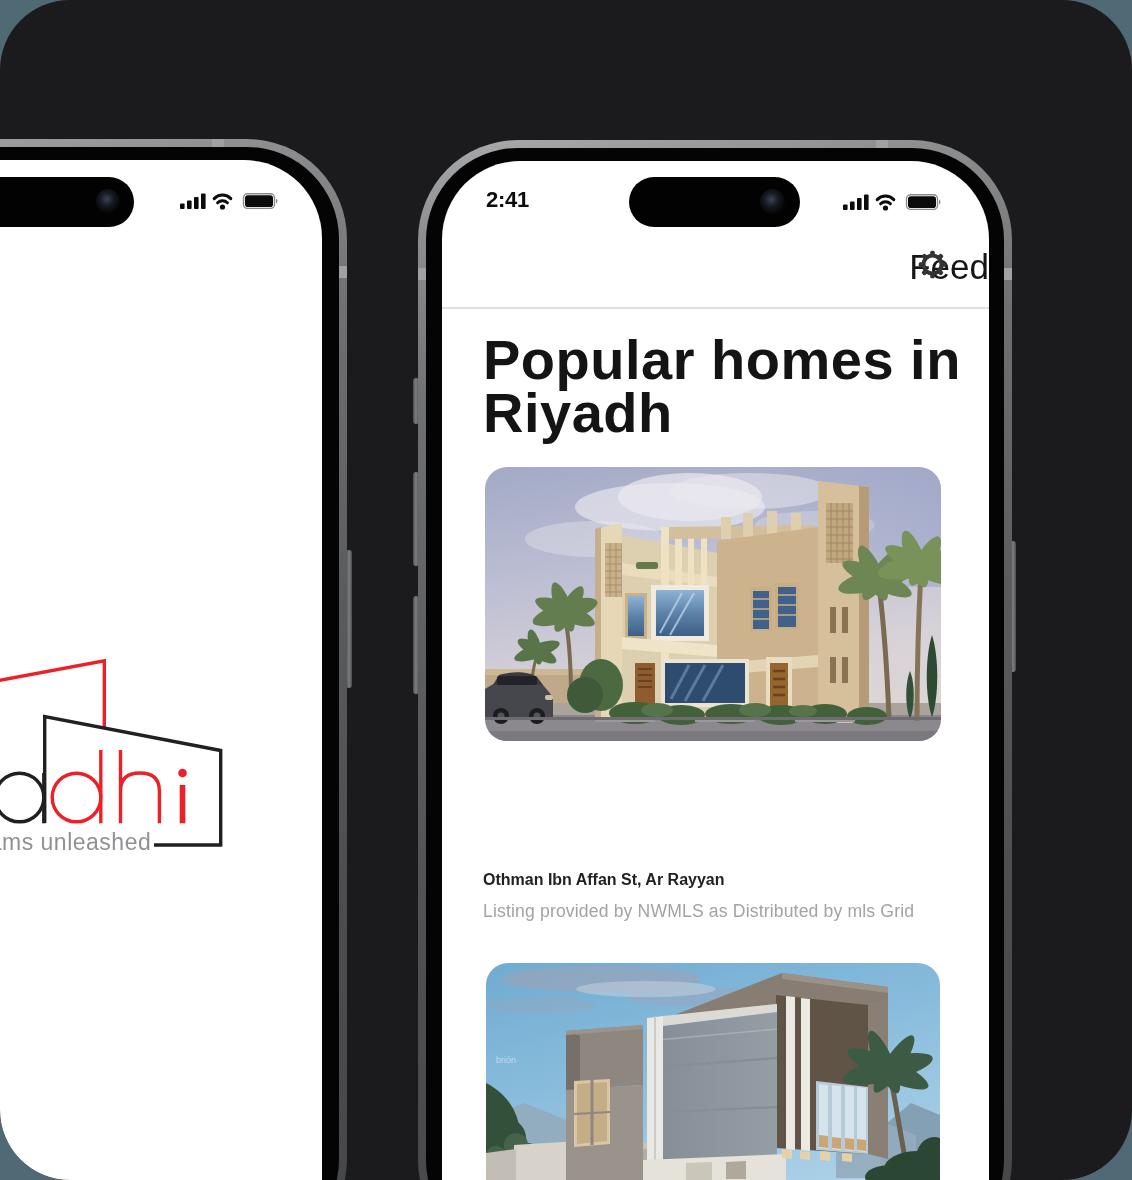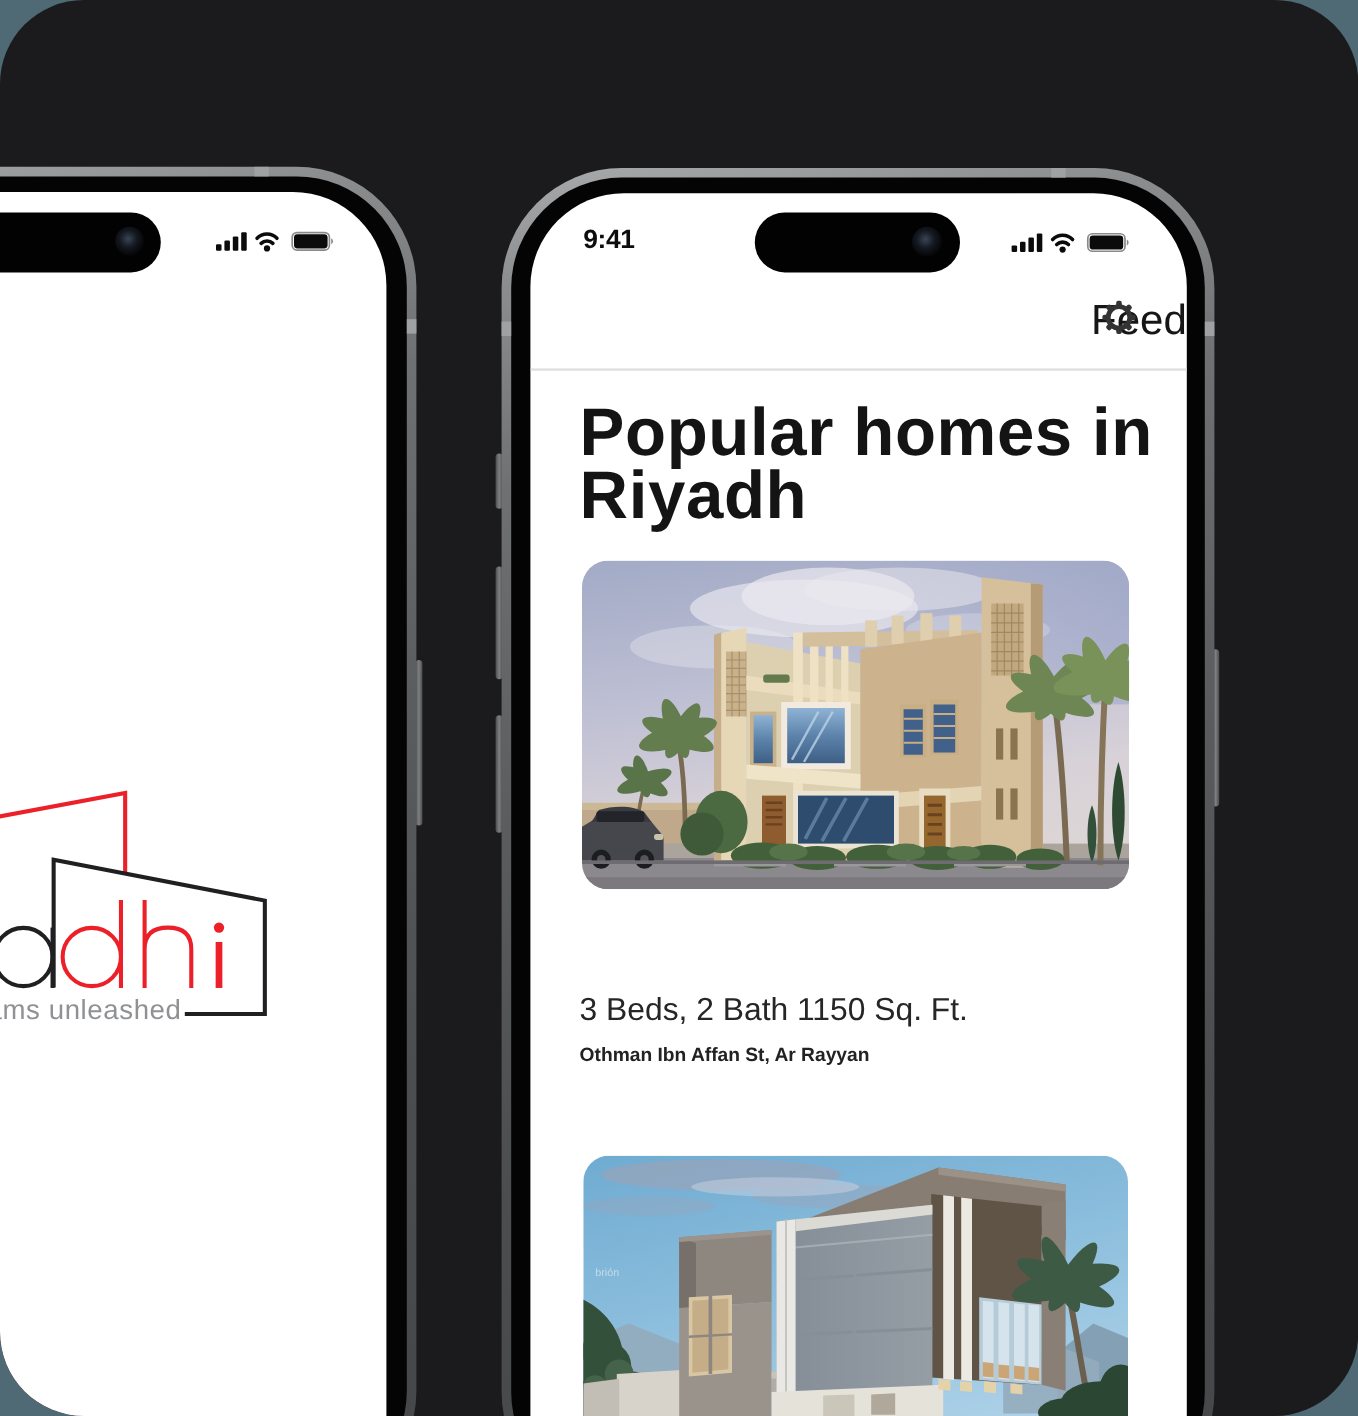--- a/index.html
+++ b/index.html
@@ -80,21 +80,21 @@
     <div class="ant" style="left:459px;top:0;width:12px;height:8px;"></div>
 
     <div class="ant" style="left:586px;top:127px;width:8px;height:12px;"></div>
   </div>
 
   <div class="ph" style="left:418px;top:140px;">
     <div class="bez"></div>
 
     <div class="scr" style="left:24px;top:21px;width:547px;height:1280px;border-radius:78px;">
 
-      <div class="abs" style="left:44px;top:26px;font-size:22px;font-weight:700;color:#0d0d0d;letter-spacing:-0.3px;">9:41</div>
+      <div class="abs" style="left:44px;top:26px;font-size:22px;font-weight:700;color:#0d0d0d;letter-spacing:-0.3px;">2:41</div>
 
       <div class="abs" style="left:187px;top:16px;width:171px;height:50px;background:#020202;border-radius:25px;"></div>
 
       <div class="abs" style="left:318px;top:28px;width:25px;height:25px;border-radius:50%;background:radial-gradient(circle at 45% 42%,#3a4452 0%,#131821 38%,#060607 70%);"></div>
 
       <svg class="abs" style="left:400px;top:31px;" width="102" height="20" viewBox="0 0 102 20">
         <g fill="#0b0b0b">
           <rect x="1" y="12.5" width="4.6" height="5.5" rx="1"></rect>
           <rect x="8" y="9.5" width="4.6" height="8.5" rx="1"></rect>
           <rect x="15" y="6" width="4.6" height="12" rx="1"></rect>
@@ -311,24 +311,24 @@
           <circle cx="52" cy="249" r="3.5" fill="#55565c"></circle>
           <rect x="60" y="228" width="8" height="5" rx="2" fill="#c9c2a8"></rect>
         </g>
 
         <rect x="0" y="250" width="456" height="3" fill="#6e6c71"></rect>
         <path d="M110 254 h60 M210 254 h60 M310 254 h60" stroke="#9a989c" stroke-width="2"></path>
       </svg>
       </div>
 
 
-      <div class="abs" style="left:41px;top:667px;font-size:26.5px;line-height:27px;color:#262626;">3 Beds, 2 Bath 1150 Sq. Ft.</div>
 
       <div class="abs" style="left:41px;top:708px;font-size:16px;line-height:21px;font-weight:700;color:#222;">Othman Ibn Affan St, Ar Rayyan</div>
 
+      <div class="abs" style="left:41px;top:741px;font-size:17.6px;line-height:18px;letter-spacing:0.15px;color:#a3a3a3;">Listing provided by NWMLS as Distributed by mls Grid</div>
 
       <div class="abs" style="left:44px;top:802px;width:454px;height:420px;border-radius:22px;overflow:hidden;">
       <svg width="454" height="420" viewBox="0 0 454 420">
         <defs>
           <linearGradient id="sky2" x1="0" y1="0" x2="0.25" y2="1">
             <stop offset="0" stop-color="#6fabd1"></stop>
             <stop offset="0.35" stop-color="#8cbedd"></stop>
             <stop offset="0.7" stop-color="#aed2e8"></stop>
           </linearGradient>
           <linearGradient id="conc" x1="0" y1="0" x2="1" y2="0">

